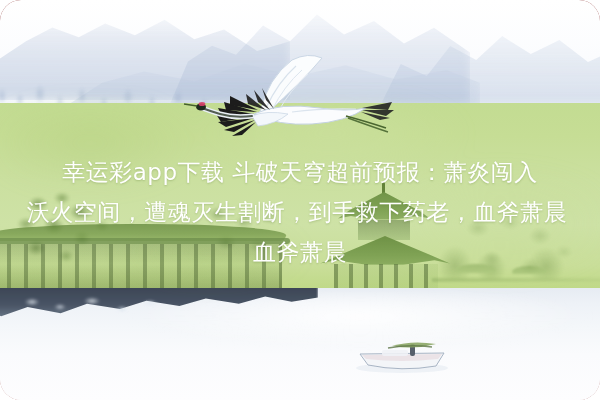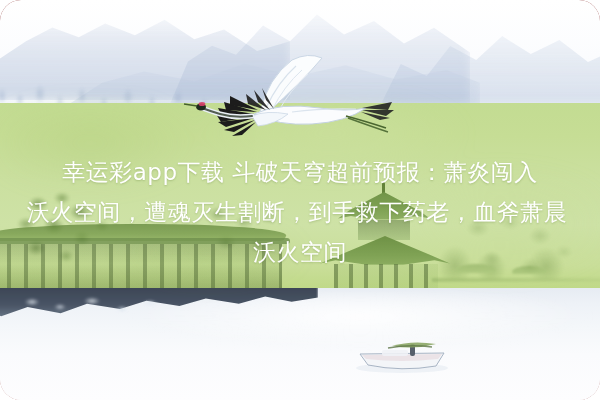--- a/index.html
+++ b/index.html
@@ -430,16 +430,16 @@
       <ellipse cx="6" cy="52" rx="3.4" ry="2" fill="#d8406a" opacity=".9"></ellipse>
 
       <path d="M150 64 Q172 70 190 76" stroke="#4a6630" stroke-width="1.8" fill="none"></path>
       <path d="M152 66 Q174 74 192 80" stroke="#55723a" stroke-width="1.5" fill="none"></path>
     </svg>
   </div>
 
   <div class="caption">
     <span class="cap-line l1">幸运彩app下载 斗破天穹超前预报：萧炎闯入</span>
     <span class="cap-line l2">沃火空间，遭魂灭生割断，到手救下药老，血斧萧晨</span>
-    <span class="cap-line l3">沃火空间</span>
+    <span class="cap-line l3">血斧萧晨</span>
   </div>
 
 </div>
 
 </body></html>

